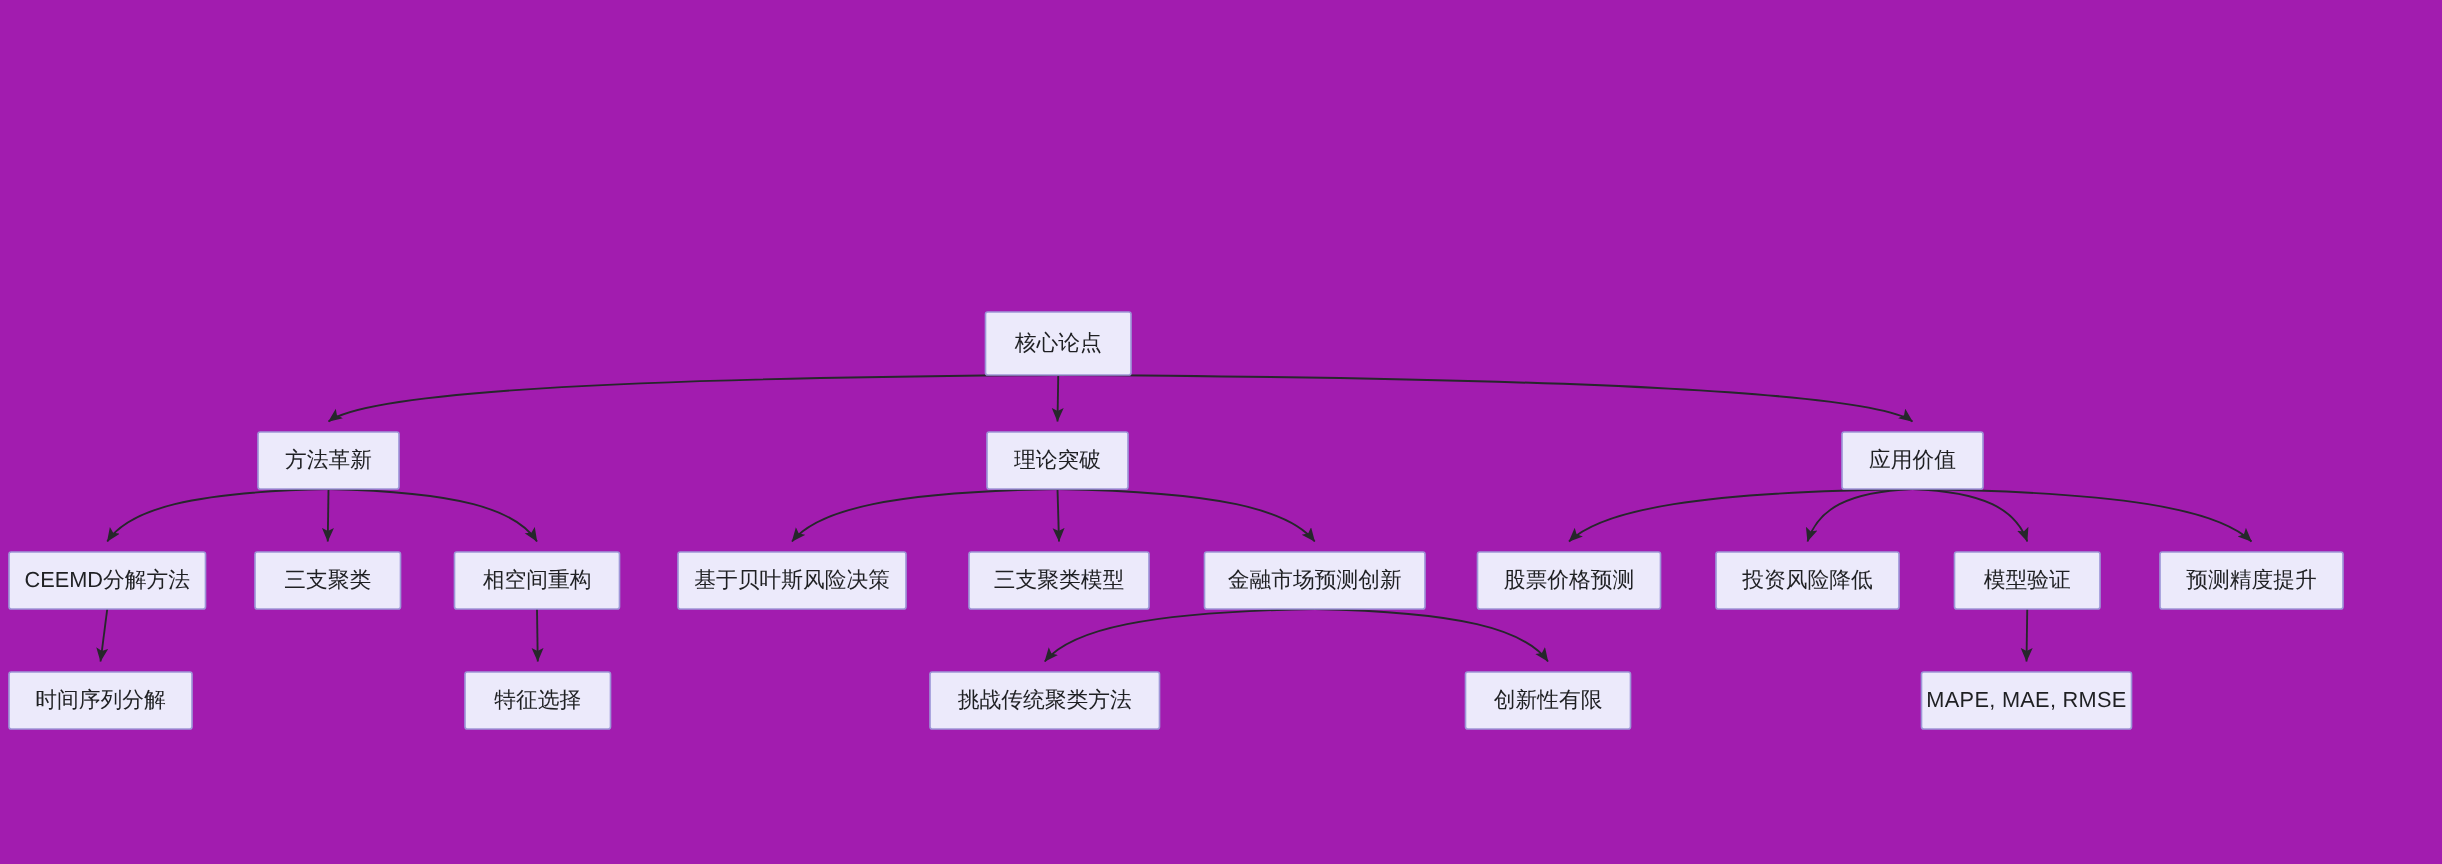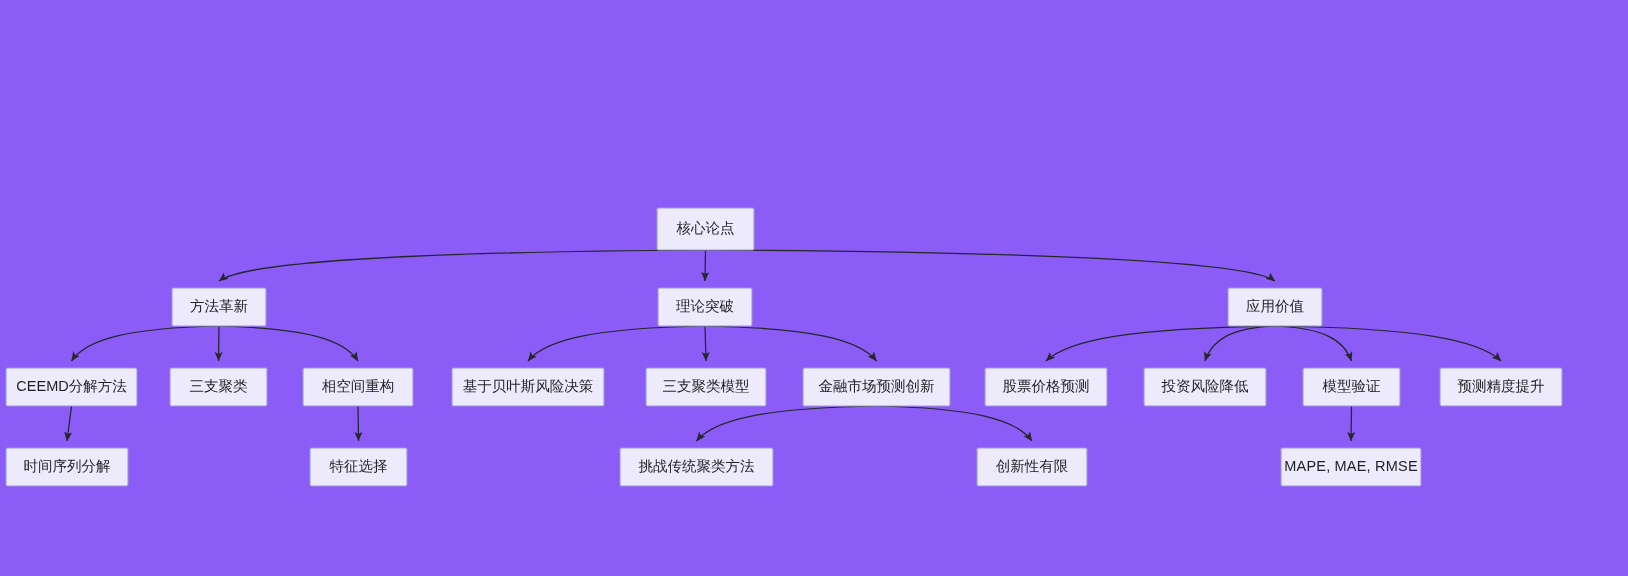--- a/index.html
+++ b/index.html
@@ -11,21 +11,21 @@
   body {
     width: 1628px;
     height: 576px;
     font-family: "Liberation Sans", "DejaVu Sans", sans-serif;
     overflow: hidden;
   }
   #diagram-root {
     position: relative;
     width: 1628px;
     height: 576px;
-    background: #8b5cf6;
+    background: #a21caf;
   }
   svg#flow-svg {
     display: block;
     width: 1628px;
     height: 576px;
   }
   .node-rect {
     fill: #ECEAFB;
     stroke: #9E96D8;
     stroke-width: 1.1;

